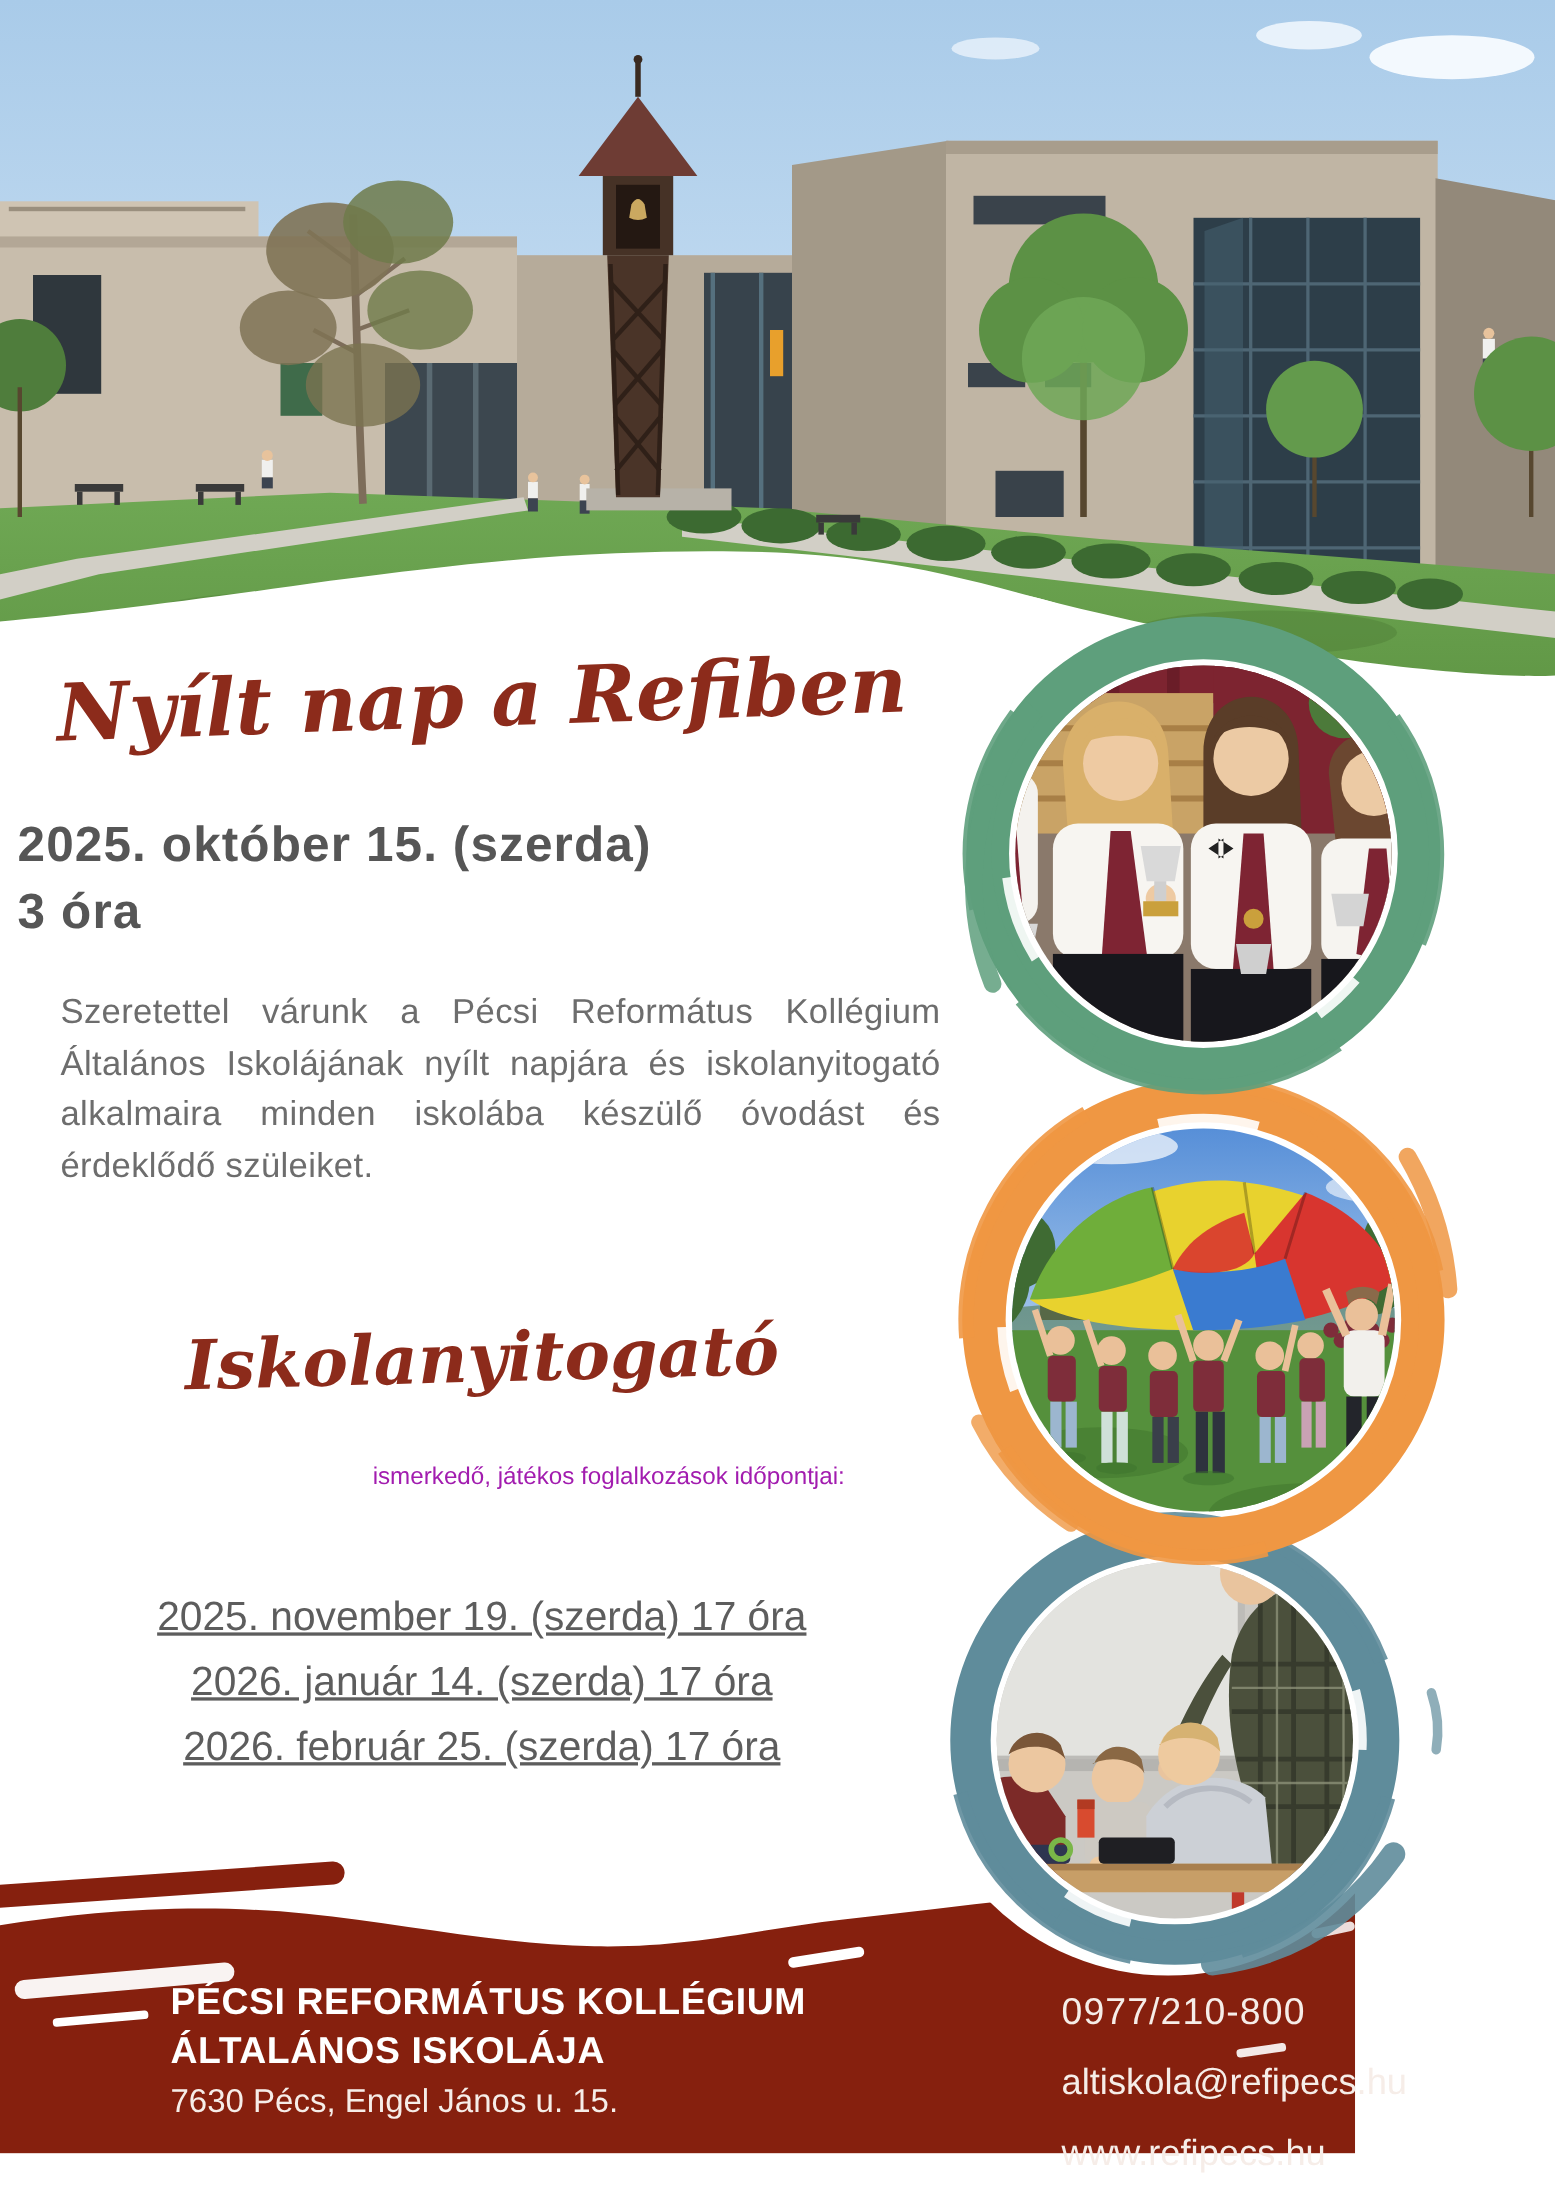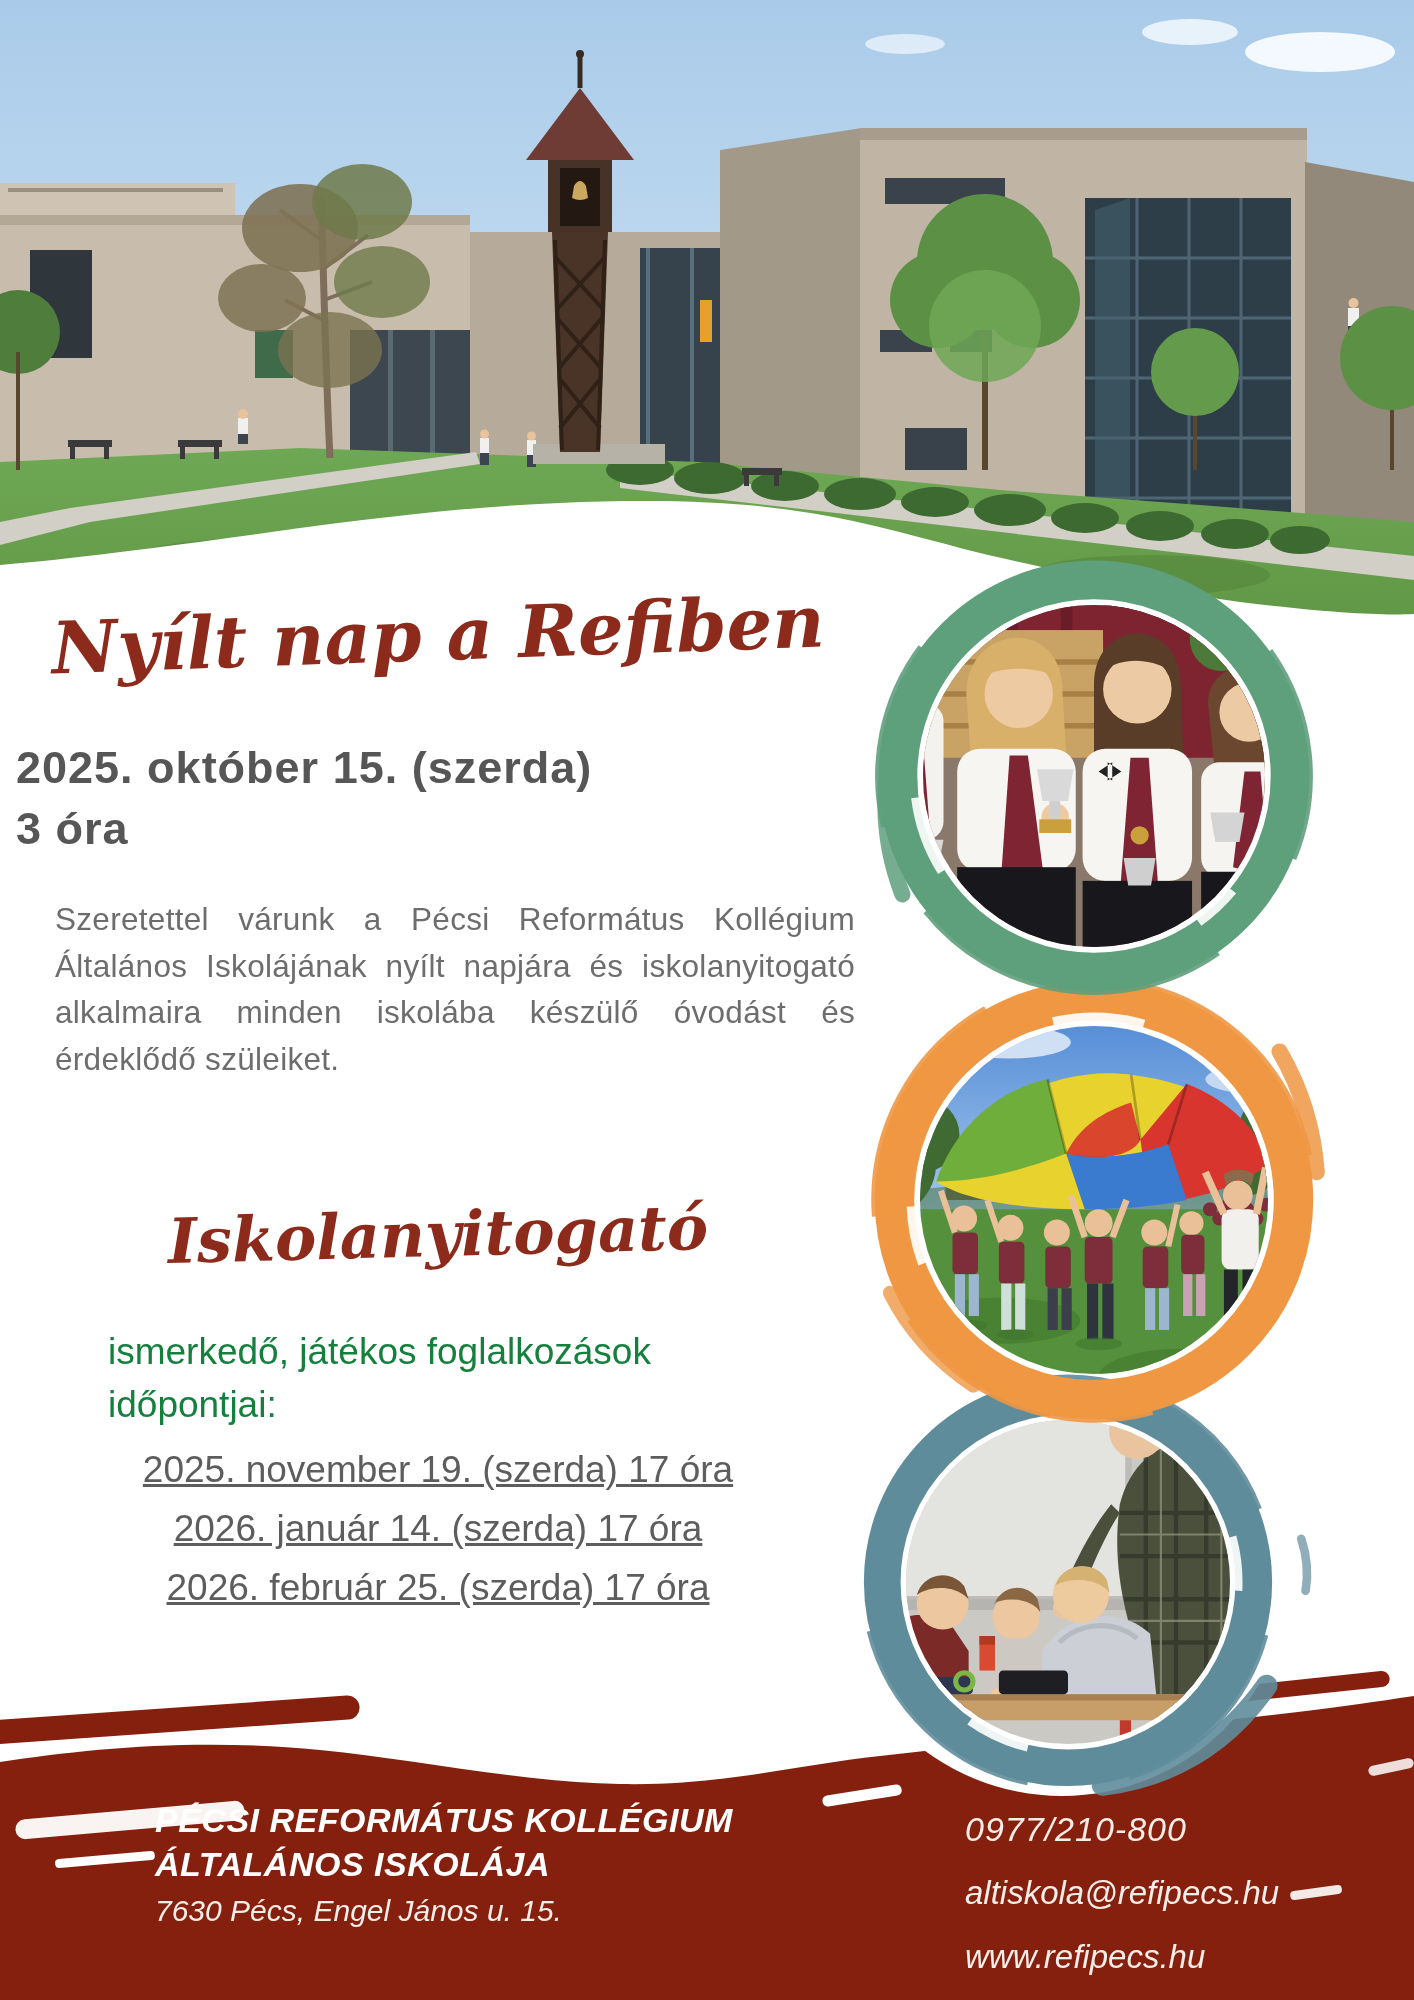--- a/index.html
+++ b/index.html
@@ -11,35 +11,35 @@
   .title{position:absolute;top:592px;left:16px;width:844px;text-align:center;z-index:2;
          font-family:"DejaVu Serif",serif;font-style:italic;font-weight:bold;font-size:72px;
          color:#8C2B1B;transform:rotate(-2deg);}
   .event-date{position:absolute;top:738px;left:16px;width:844px;text-align:left;z-index:2;
          font-weight:bold;font-size:45px;color:#565656;letter-spacing:1px;line-height:1.35;}
   .intro{position:absolute;top:896px;left:55px;width:800px;z-index:2;
          font-size:31.5px;color:#6d6d6d;line-height:1.48;text-align:justify;letter-spacing:.3px;}
   .section-heading{position:absolute;top:1198px;left:16px;width:844px;text-align:center;z-index:2;
          font-family:"DejaVu Serif",serif;font-style:italic;font-weight:bold;font-size:62px;
          color:#8C2B1B;transform:rotate(-1.5deg);}
-  .subtitle{position:absolute;top:1326px;left:108px;width:660px;text-align:left;z-index:2;
-         font-size:37px;color:#15803d;line-height:1.42;}
+  .subtitle{position:absolute;top:1326px;left:108px;width:660px;text-align:right;z-index:2;
+         font-size:22px;color:#a21caf;line-height:1.42;}
   .sessions{position:absolute;top:1440px;left:16px;width:844px;text-align:center;z-index:2;
          font-size:37px;color:#5d5d5d;line-height:1.6;}
   .sessions div{white-space:nowrap;text-decoration:underline;}
   
   .circle{position:absolute;}
   .circle svg{overflow:visible;width:100%;height:100%;}
   .c1{left:866px;top:548px;width:456px;height:456px;z-index:7;}
   .c2{left:862px;top:968px;width:464px;height:464px;z-index:6;}
   .c3{left:852px;top:1366px;width:432px;height:432px;z-index:5;}
   .halo{position:absolute;left:832px;top:1336px;width:460px;height:460px;border-radius:50%;
         background:#ffffff;z-index:4;}
   
-  .footer{position:absolute;left:0;top:1670px;width:1414px;height:330px;z-index:3;font-style:italic;}
+  .footer{position:absolute;left:0;top:1670px;width:1232px;height:330px;z-index:3;}
   .footer .txt{position:absolute;color:#ffffff;}
   .f-name{left:155px;top:128px;font-size:34px;font-weight:bold;letter-spacing:.5px;line-height:1.3;}
   .f-address{left:155px;top:224px;font-size:30px;color:#f6ede8 !important;}
   .f-phone{left:965px;top:140px;font-size:34px;color:#f6ede8 !important;letter-spacing:1px;}
   .f-email{left:965px;top:204px;font-size:33px;color:#f6ede8 !important;}
   .f-web{left:965px;top:268px;font-size:33px;color:#f6ede8 !important;}
 </style>
 </head>
 <body>
 

